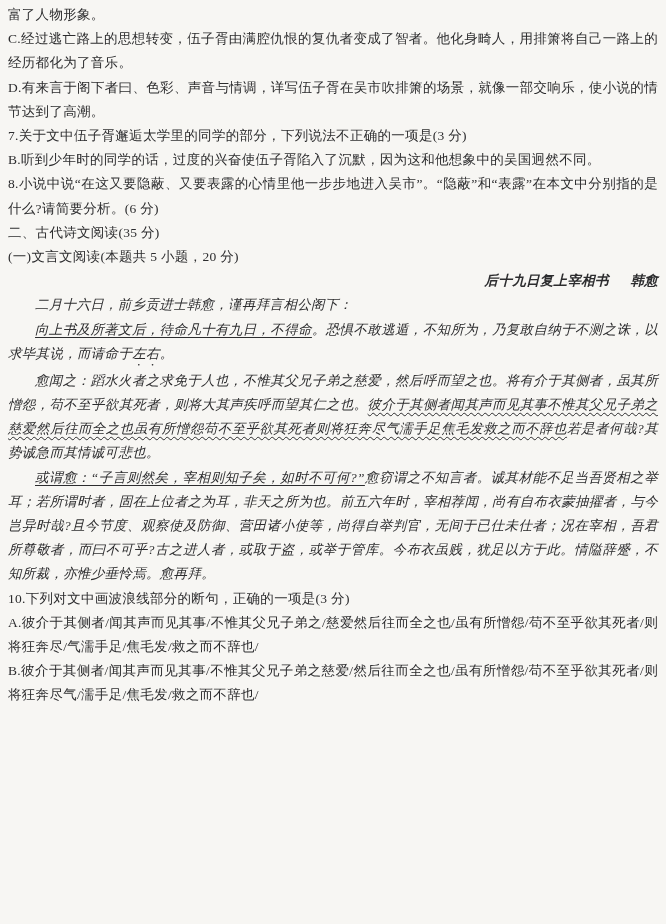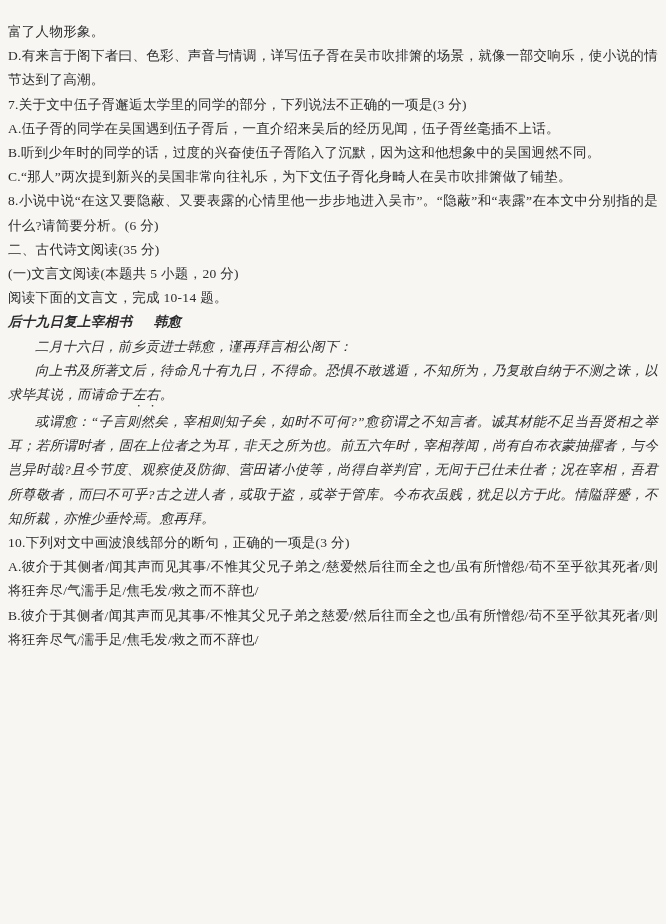--- a/index.html
+++ b/index.html
@@ -4,67 +4,66 @@
 <style>
   html,body{margin:0;padding:0}
   body{
     width:666px;height:924px;
     background:#f7f6f3;
     overflow:hidden;
   }
   .page{
     box-sizing:border-box;
     width:666px;height:776px;
-    padding:20px 8px 0 8px;
+    padding:3px 8px 0 8px;
     font-family:"Liberation Serif","DejaVu Serif",serif;
     font-size:13.5px;
     line-height:24.2px;
     letter-spacing:.3px;
     color:#2c2c2e;
     text-align:justify;
   }
   p{margin:0;padding:0}
   .kai{font-style:italic}
   .indent{text-indent:2em}
-  .center{text-align:left;font-weight:bold;text-indent:0}
-  .ul{text-underline-offset:3px;text-decoration-thickness:1px}
+  .center{text-align:right;font-weight:bold;text-indent:0}
+  .ul{text-decoration:underline;text-underline-offset:3px;text-decoration-thickness:1px}
   .wavy{text-decoration:underline wavy;text-underline-offset:3px;text-decoration-thickness:1px}
   .dots{
     -webkit-text-emphasis:filled dot;
     -webkit-text-emphasis-position:under right;
     text-emphasis:filled dot;
     text-emphasis-position:under right;
   }
   .title-gap{display:inline-block;width:1.6em}
 </style>
 </head>
 <body>
 
 <div class="page">
 
   <p>富了人物形象。</p>
+  <p>C.经过逃亡路上的思想转变，伍子胥由满腔仇恨的复仇者变成了智者。他化身畸人，用排箫将自己一路上的经历都化为了音乐。</p>
   <p>D.有来言于阁下者曰、色彩、声音与情调，详写伍子胥在吴市吹排箫的场景，就像一部交响乐，使小说的情节达到了高潮。</p>
 
   <p>7.关于文中伍子胥邂逅太学里的同学的部分，下列说法不正确的一项是(3 分)</p>
-  <p>A.伍子胥的同学在吴国遇到伍子胥后，一直介绍来吴后的经历见闻，伍子胥丝毫插不上话。</p>
   <p>B.听到少年时的同学的话，过度的兴奋使伍子胥陷入了沉默，因为这和他想象中的吴国迥然不同。</p>
-  <p>C.“那人”两次提到新兴的吴国非常向往礼乐，为下文伍子胥化身畸人在吴市吹排箫做了铺垫。</p>
 
   <p>8.小说中说“在这又要隐蔽、又要表露的心情里他一步步地进入吴市”。“隐蔽”和“表露”在本文中分别指的是什么?请简要分析。(6 分)</p>
 
   <p>二、古代诗文阅读(35 分)</p>
   <p>(一)文言文阅读(本题共 5 小题，20 分)</p>
-  <p>阅读下面的文言文，完成 10-14 题。</p>
 
   <p class="center kai"><span>后十九日复上宰相书</span><span class="title-gap"></span><span>韩愈</span></p>
 
   <p class="kai indent">二月十六日，前乡贡进士韩愈，谨再拜言相公阁下：</p>
 
   <p class="kai indent"><span class="ul">向上书及所著文后，待命凡十有九日，不得命</span><span>。恐惧不敢逃遁，不知所为，乃复敢自纳于不测之诛，以求毕其说，而请命于</span><span class="dots">左右</span><span>。</span></p>
 
+  <p class="kai indent"><span>愈闻之：蹈水火者之求免于人也，不惟其父兄子弟之慈爱，然后呼而望之也。将有介于其侧者，虽其所憎怨，苟不至乎欲其死者，则将大其声疾呼而望其仁之也。</span><span class="wavy">彼介于其侧者闻其声而见其事不惟其父兄子弟之慈爱然后往而全之也虽有所憎怨苟不至乎欲其死者则将狂奔尽气濡手足焦毛发救之而不辞也</span><span>若是者何哉?其势诚急而其情诚可悲也。</span></p>
 
 
   <p class="kai indent"><span class="ul">或谓愈：“子言则然矣，宰相则知子矣，如时不可何?”</span><span>愈窃谓之不知言者。诚其材能不足当吾贤相之举耳；若所谓时者，固在上位者之为耳，非天之所为也。前五六年时，宰相荐闻，尚有自布衣蒙抽擢者，与今岂异时哉?且今节度、观察使及防御、营田诸小使等，尚得自举判官，无间于已仕未仕者；况在宰相，吾君所尊敬者，而曰不可乎?古之进人者，或取于盗，或举于管库。今布衣虽贱，犹足以方于此。情隘辞蹙，不知所裁，亦惟少垂怜焉。愈再拜。</span></p>
 
   <p>10.下列对文中画波浪线部分的断句，正确的一项是(3 分)</p>
   <p>A.彼介于其侧者/闻其声而见其事/不惟其父兄子弟之/慈爱然后往而全之也/虽有所憎怨/苟不至乎欲其死者/则将狂奔尽/气濡手足/焦毛发/救之而不辞也/</p>
   <p>B.彼介于其侧者/闻其声而见其事/不惟其父兄子弟之慈爱/然后往而全之也/虽有所憎怨/苟不至乎欲其死者/则将狂奔尽气/濡手足/焦毛发/救之而不辞也/</p>
 
 </div>
 

